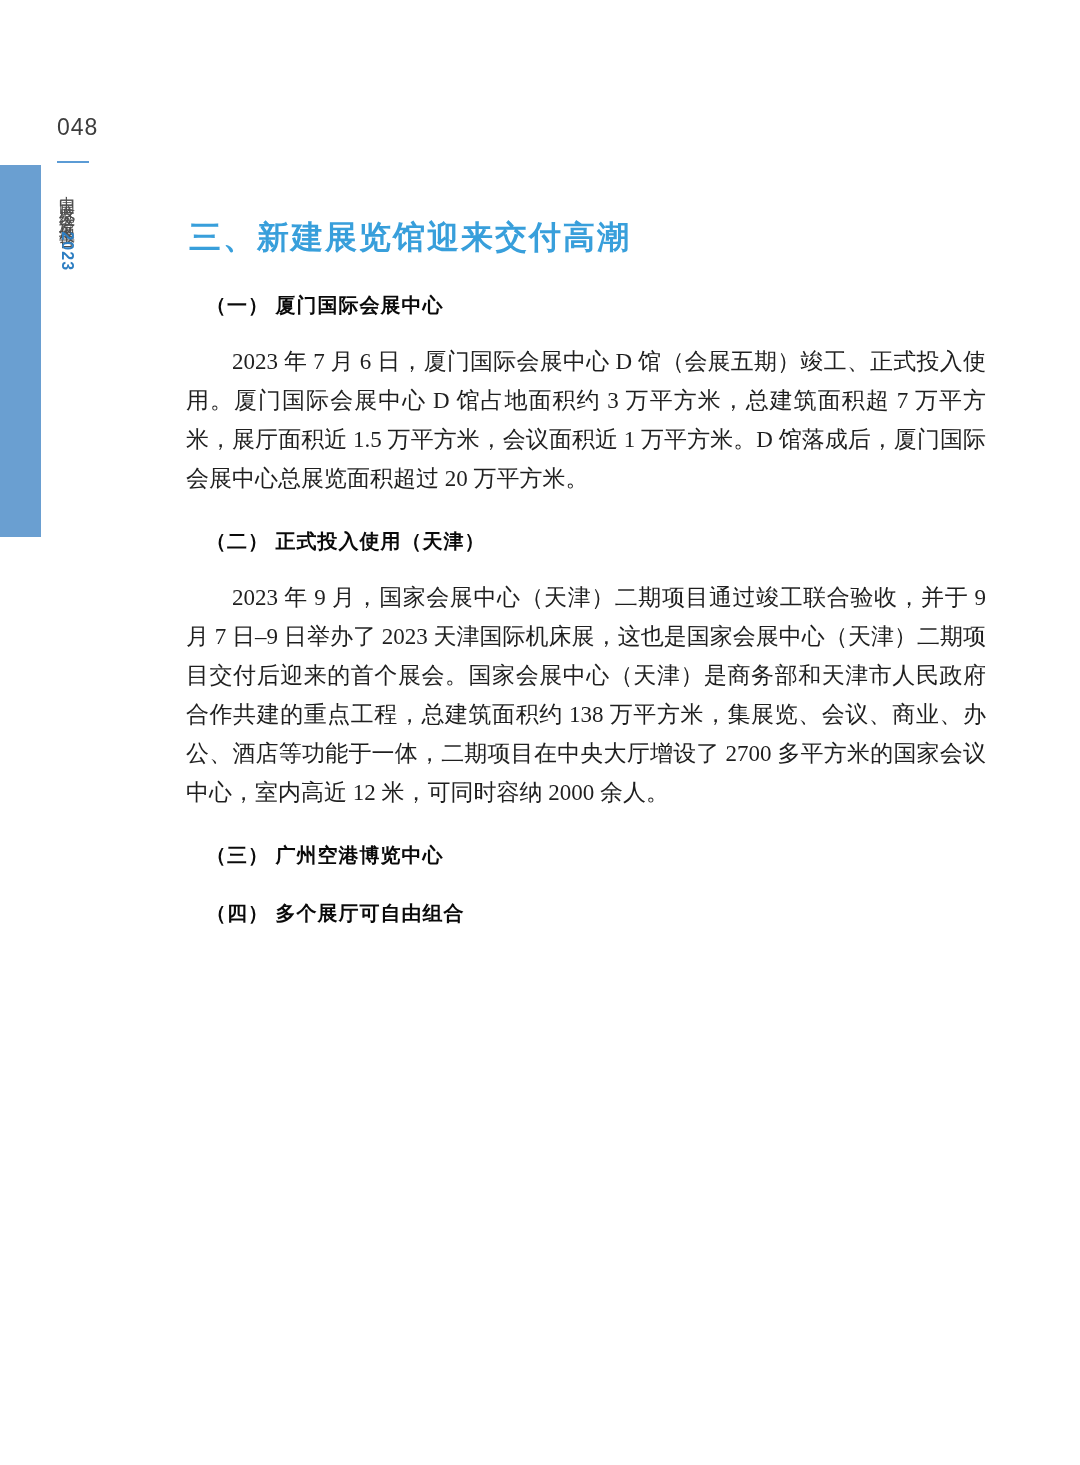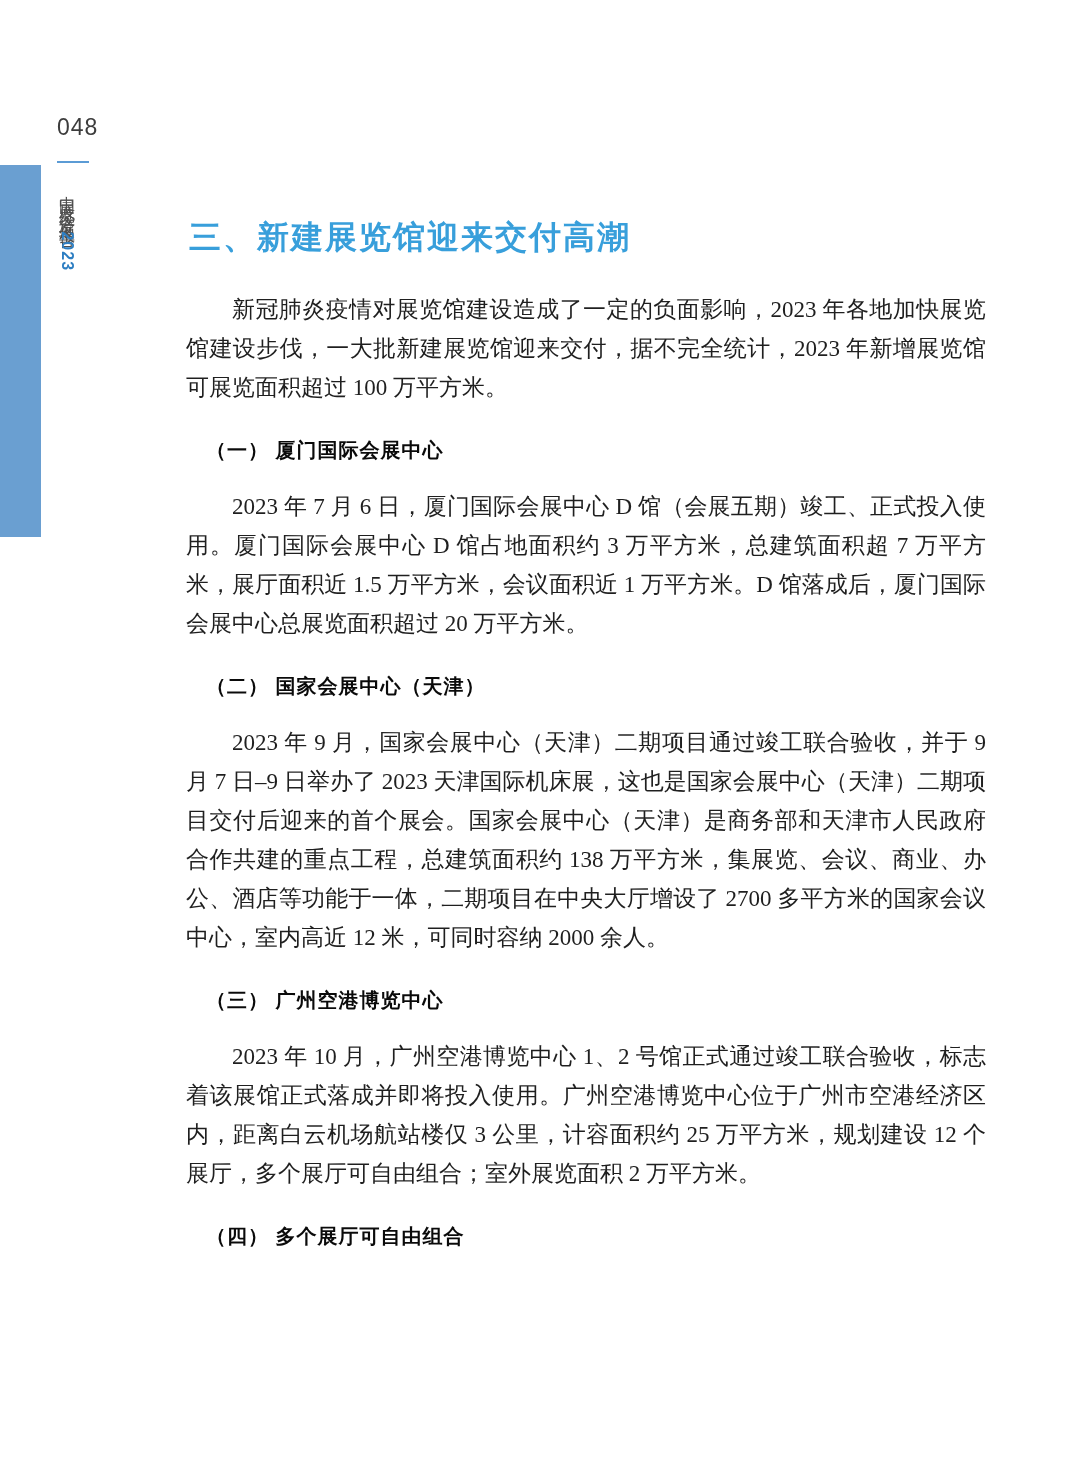--- a/index.html
+++ b/index.html
@@ -96,26 +96,24 @@
 
 <div class="vertical-title">
   <span>中国展览经济发展报告</span>
   <span class="year">2023</span>
 </div>
 
 <div class="main-col">
 
   <h1 class="chapter-title">三、新建展览馆迎来交付高潮</h1>
 
-  <p class="body-para">新冠肺炎疫情对展览馆建设造成了一定的负面影响，2023 年各地加快展览馆建设步伐，一大批新建展览馆迎来交付，据不完全统计，2023 年新增展览馆可展览面积超过 100 万平方米。</p>
 
   <h2 class="section-heading">（一） 厦门国际会展中心</h2>
   <p class="body-para">2023 年 7 月 6 日，厦门国际会展中心 D 馆（会展五期）竣工、正式投入使用。厦门国际会展中心 D 馆占地面积约 3 万平方米，总建筑面积超 7 万平方米，展厅面积近 1.5 万平方米，会议面积近 1 万平方米。D 馆落成后，厦门国际会展中心总展览面积超过 20 万平方米。</p>
 
-  <h2 class="section-heading">（二） 国家会展中心（天津）</h2>
+  <h2 class="section-heading">（二） 正式投入使用（天津）</h2>
   <p class="body-para">2023 年 9 月，国家会展中心（天津）二期项目通过竣工联合验收，并于 9 月 7 日–9 日举办了 2023 天津国际机床展，这也是国家会展中心（天津）二期项目交付后迎来的首个展会。国家会展中心（天津）是商务部和天津市人民政府合作共建的重点工程，总建筑面积约 138 万平方米，集展览、会议、商业、办公、酒店等功能于一体，二期项目在中央大厅增设了 2700 多平方米的国家会议中心，室内高近 12 米，可同时容纳 2000 余人。</p>
 
   <h2 class="section-heading">（三） 广州空港博览中心</h2>
-  <p class="body-para">2023 年 10 月，广州空港博览中心 1、2 号馆正式通过竣工联合验收，标志着该展馆正式落成并即将投入使用。广州空港博览中心位于广州市空港经济区内，距离白云机场航站楼仅 3 公里，计容面积约 25 万平方米，规划建设 12 个展厅，多个展厅可自由组合；室外展览面积 2 万平方米。</p>
 
   <h2 class="section-heading">（四） 多个展厅可自由组合</h2>
 
 </div>
 
 </body></html>

